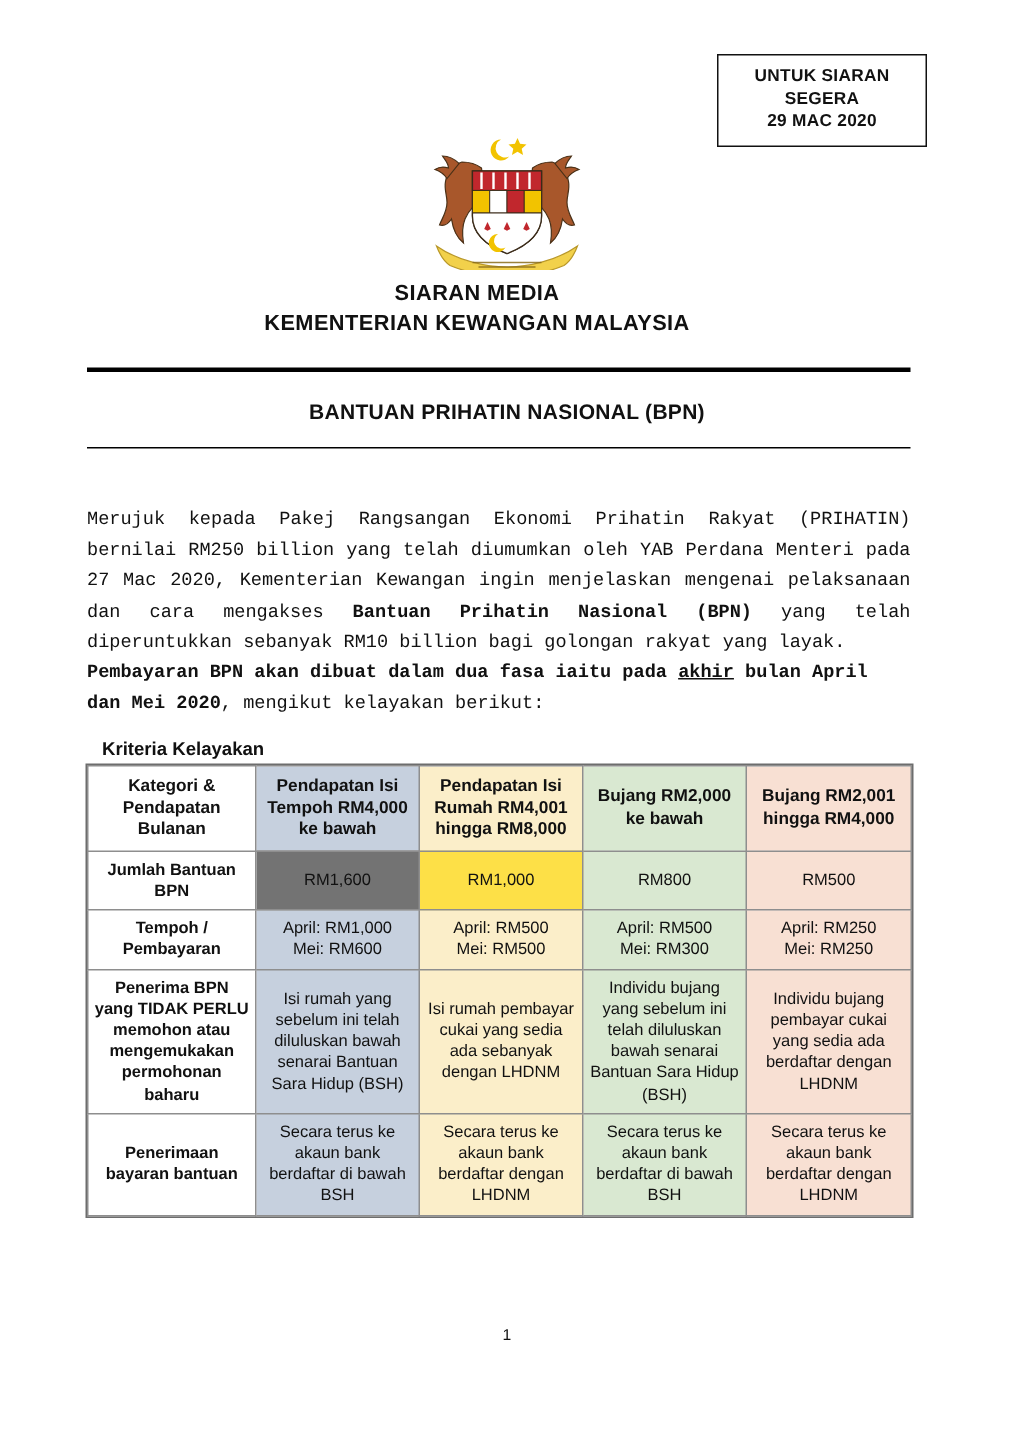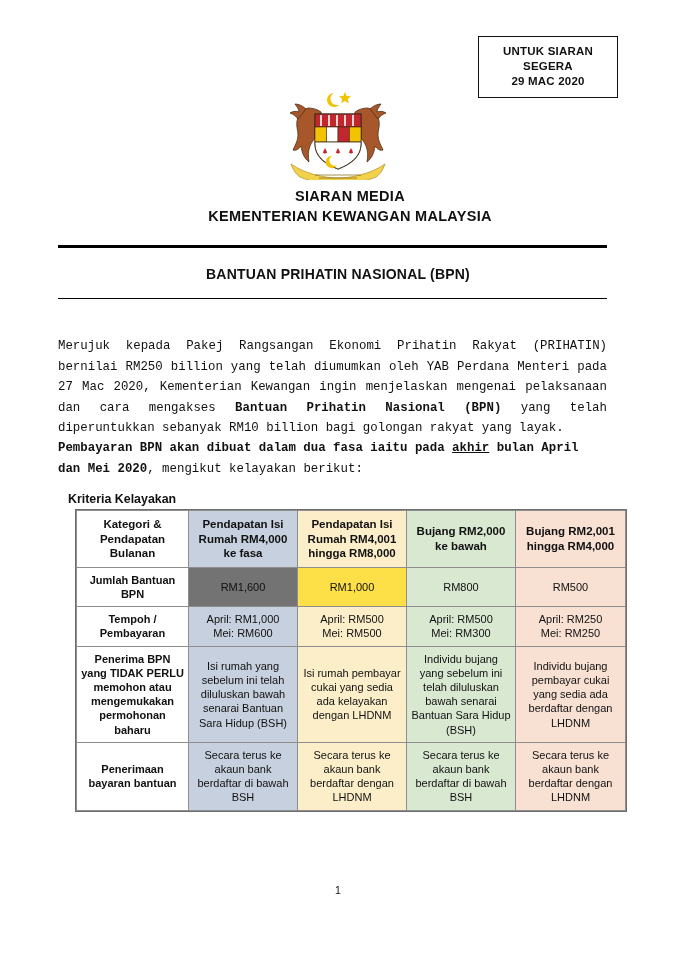--- a/index.html
+++ b/index.html
@@ -55,21 +55,20 @@
     display: inline-block;
   }
 
   
   .dept-head {
     position: absolute;
     left: 0;
     top: 186px;
     width: 636px;
     text-align: center;
-    margin-left: 32px;
   }
   .dept-head .l1 {
     font-size: 14.5px;
     font-weight: bold;
     letter-spacing: 0.3px;
     line-height: 20px;
   }
   .dept-head .l2 {
     font-size: 14.5px;
     font-weight: bold;
@@ -131,21 +130,20 @@
   }
 
   
   .crit-table {
     position: absolute;
     left: 58px;
     top: 510px;
     width: 549px;
     border-collapse: collapse;
     table-layout: fixed;
-    margin-left: 18px;
   }
   .crit-table td {
     border: 1.2px solid #8e8e8e;
     vertical-align: middle;
     text-align: center;
     padding: 5px 4px;
     font-size: 11px;
     line-height: 14.2px;
   }
   .crit-table .rowhead {
@@ -262,21 +260,21 @@
     <colgroup>
       <col class="col-w-0">
         <col class="col-w-1">
         <col class="col-w-2">
         <col class="col-w-3">
         <col class="col-w-4">
     </colgroup>
     <tbody>
       <tr class="hdr">
         <td style="background: rgb(255, 255, 255);">Kategori &amp; Pendapatan Bulanan</td>
-        <td style="background: rgb(198, 208, 222);">Pendapatan Isi Rumah RM4,000 ke fasa</td>
+        <td style="background: rgb(198, 208, 222);">Pendapatan Isi Tempoh RM4,000 ke bawah</td>
         <td style="background: rgb(251, 238, 201);">Pendapatan Isi Rumah RM4,001 hingga RM8,000</td>
         <td style="background: rgb(217, 232, 209);">Bujang RM2,000 ke bawah</td>
         <td style="background: rgb(248, 224, 211);">Bujang RM2,001 hingga RM4,000</td>
       </tr>
       <tr>
         <td class="rowhead" style="background: rgb(255, 255, 255); border-radius: 18px;">Jumlah Bantuan BPN</td>
         <td style="background: #737373;">RM1,600</td>
         <td style="background: #fde047;">RM1,000</td>
         <td style="background: rgb(217, 232, 209);">RM800</td>
         <td style="background: rgb(248, 224, 211);">RM500</td>
@@ -288,21 +286,21 @@
         <td style="background: rgb(251, 238, 201); white-space: pre-line;">April: RM500
 Mei: RM500</td>
         <td style="background: rgb(217, 232, 209); white-space: pre-line;">April: RM500
 Mei: RM300</td>
         <td style="background: rgb(248, 224, 211); white-space: pre-line;">April: RM250
 Mei: RM250</td>
       </tr>
       <tr>
         <td class="rowhead" style="background: rgb(255, 255, 255);">Penerima BPN yang TIDAK PERLU memohon atau mengemukakan permohonan baharu</td>
         <td style="background: rgb(198, 208, 222);">Isi rumah yang sebelum ini telah diluluskan bawah senarai Bantuan Sara Hidup (BSH)</td>
-        <td style="background: rgb(251, 238, 201);">Isi rumah pembayar cukai yang sedia ada kelayakan dengan LHDNM</td>
+        <td style="background: rgb(251, 238, 201);">Isi rumah pembayar cukai yang sedia ada sebanyak dengan LHDNM</td>
         <td style="background: rgb(217, 232, 209);">Individu bujang yang sebelum ini telah diluluskan bawah senarai Bantuan Sara Hidup (BSH)</td>
         <td style="background: rgb(248, 224, 211);">Individu bujang pembayar cukai yang sedia ada berdaftar dengan LHDNM</td>
       </tr>
       <tr>
         <td class="rowhead" style="background: rgb(255, 255, 255);">Penerimaan bayaran bantuan</td>
         <td style="background: rgb(198, 208, 222);">Secara terus ke akaun bank berdaftar di bawah BSH</td>
         <td style="background: rgb(251, 238, 201);">Secara terus ke akaun bank berdaftar dengan LHDNM</td>
         <td style="background: rgb(217, 232, 209);">Secara terus ke akaun bank berdaftar di bawah BSH</td>
         <td style="background: rgb(248, 224, 211);">Secara terus ke akaun bank berdaftar dengan LHDNM</td>
       </tr>

